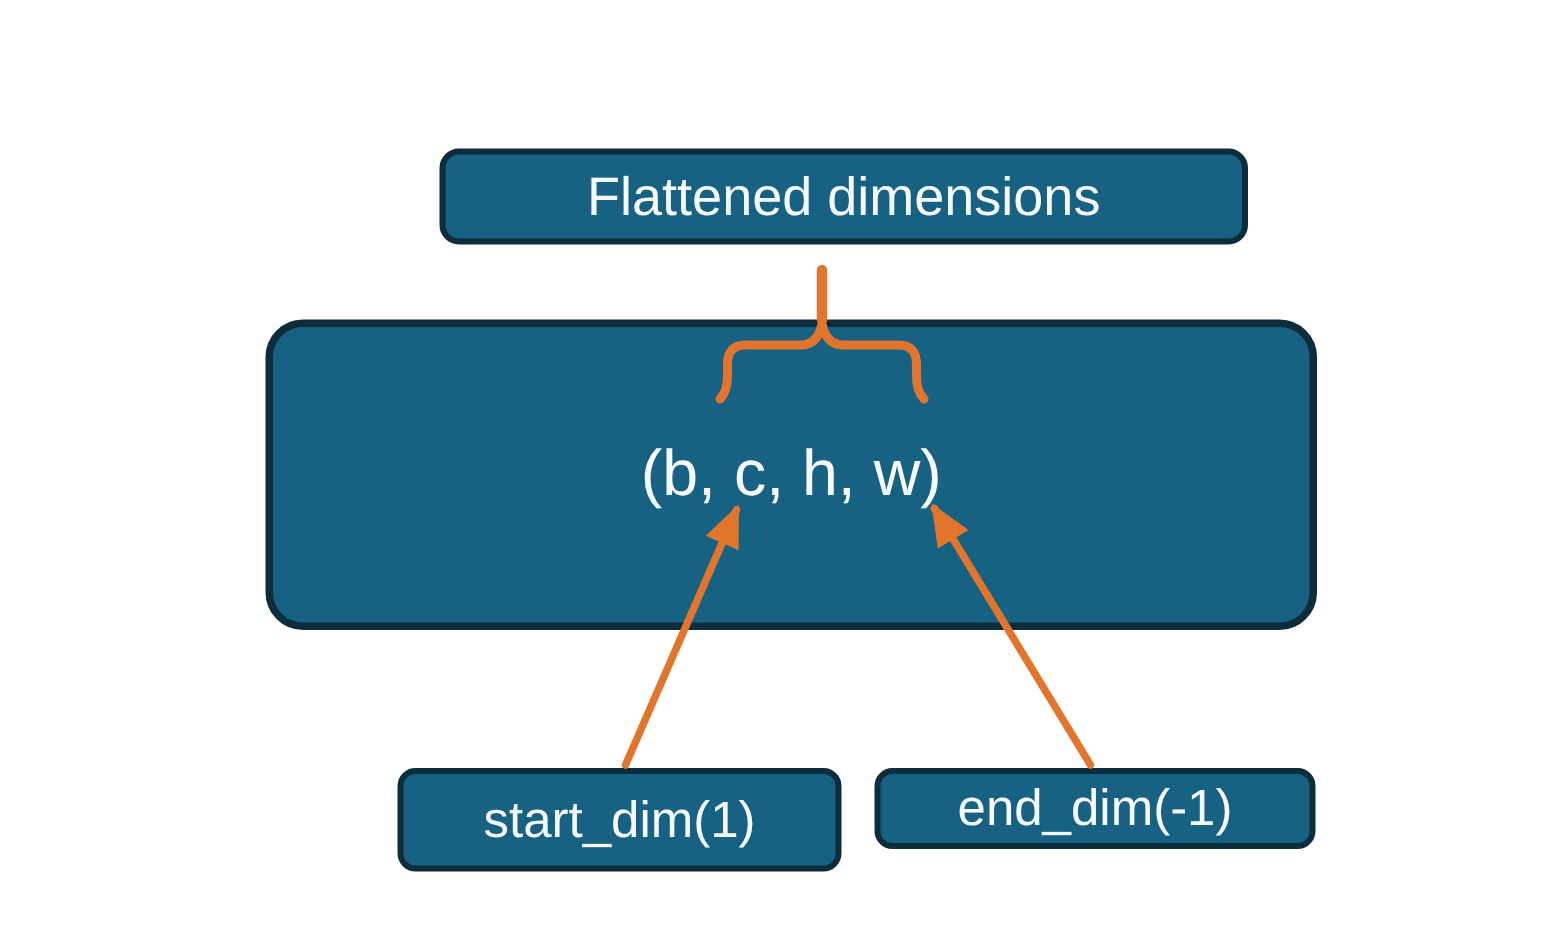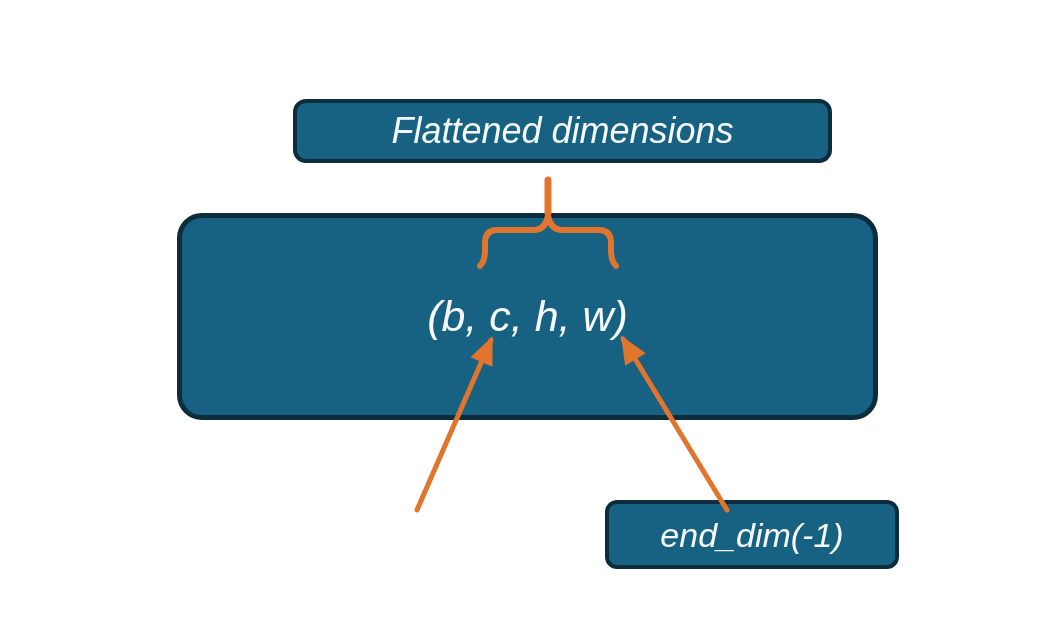--- a/index.html
+++ b/index.html
@@ -26,21 +26,20 @@
   .node {
     position: absolute;
     background: var(--node-fill);
     border: 4px solid var(--node-border);
     color: var(--text);
     display: flex;
     align-items: center;
     justify-content: center;
     text-align: center;
     line-height: 1;
-    font-style: italic;
   }
   .node-flattened {
     left: 293px; top: 99px;
     width: 539px; height: 64px;
     border-radius: 13px;
     font-size: 36px;
   }
   .node-tensor {
     left: 177px; top: 213px;
     width: 701px; height: 207px;
@@ -48,25 +47,24 @@
     border-radius: 25px;
     font-size: 43px;
   }
   .node-start-dim {
     left: 265px; top: 512px;
     width: 296px; height: 69px;
     border-radius: 12px;
     font-size: 34px;
   }
   .node-end-dim {
-    left: 583px; top: 500px;
-    width: 294px; height: 69px;
+    left: 583px; top: 512px;
+    width: 294px; height: 54px;
     border-radius: 12px;
     font-size: 34px;
-    margin-left: 22px;
   }
   .overlay {
     position: absolute;
     left: 0; top: 0;
     width: 1038px;
     height: 632px;
     z-index: 5;
     pointer-events: none;
   }
   .orange-stroke {
@@ -83,20 +81,23 @@
 <div class="canvas">
 
   <div class="node node-flattened">
     <span>Flattened dimensions</span>
   </div>
 
   <div class="node node-tensor">
     <span>(b, c, h, w)</span>
   </div>
 
+  <div class="node node-start-dim">
+    <span>start_dim(1)</span>
+  </div>
 
   <div class="node node-end-dim">
     <span>end_dim(-1)</span>
   </div>
 
   <svg class="overlay" viewBox="0 0 1038 632" xmlns="http://www.w3.org/2000/svg">
     <defs>
       <marker id="ah" markerWidth="32" markerHeight="28" refX="25" refY="13" orient="auto" markerUnits="userSpaceOnUse">
         <path class="orange-fill" d="M1,1 L29,13 L1,25 Z"></path>
       </marker>

